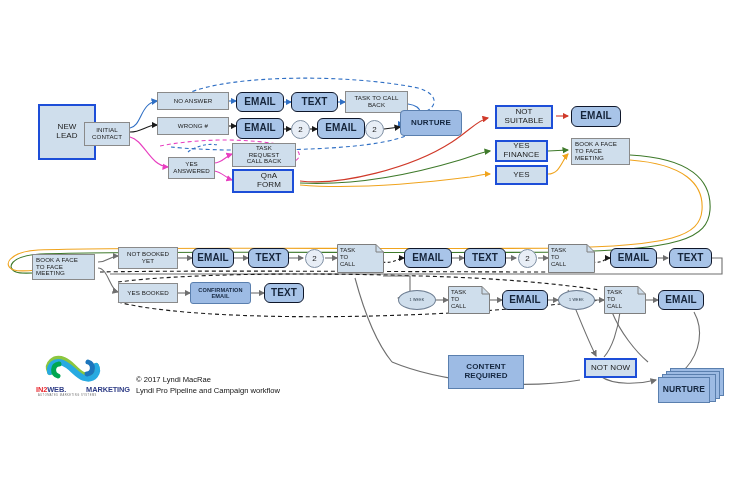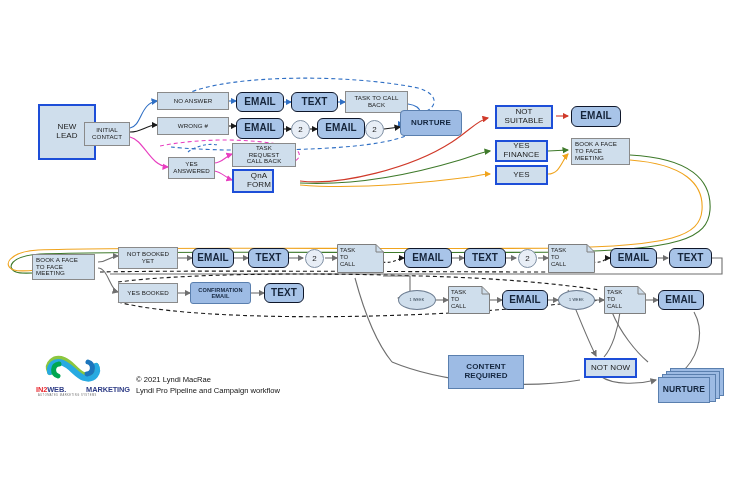--- a/index.html
+++ b/index.html
@@ -303,21 +303,21 @@
   <div class="node sty-blue" style="left:317px;top:118px;width:48px;height:21px;">EMAIL</div>
 
   <div class="circ" style="left:365px;top:120px;width:19px;height:19px;">2</div>
 
   <div class="node sty-solidblue" style="left:400px;top:110px;width:62px;height:26px;border-radius:4px;">NURTURE</div>
 
   <div class="node sty-pale" style="left:232px;top:143px;width:64px;height:24px;">TASK
 REQUEST
 CALL BACK</div>
 
-  <div class="node sty-pale-lg" style="left:232px;top:169px;width:42px;height:24px;padding-left:12px;">QnA
+  <div class="node sty-pale-lg" style="left:232px;top:169px;width:62px;height:24px;padding-left:12px;">QnA
 FORM</div>
 
   <div class="node sty-pale-lg" style="left:495px;top:105px;width:58px;height:24px;">NOT
 SUITABLE</div>
 
   <div class="node sty-blue" style="left:571px;top:106px;width:50px;height:21px;">EMAIL</div>
 
   <div class="node sty-pale-lg" style="left:495px;top:140px;width:53px;height:22px;">YES
 FINANCE</div>
 
@@ -424,18 +424,18 @@
       <path d="M8,20 C4,12 12,4 22,8 C30,11 34,20 42,23 C50,26 56,20 54,14" fill="none" stroke="#8cc63f" stroke-width="6" stroke-linecap="round"></path>
       <path d="M54,14 C58,20 52,29 42,26 C34,23 29,14 21,11 C13,8 7,13 8,20" fill="none" stroke="#27aae1" stroke-width="6" stroke-linecap="round"></path>
       <path d="M16,24 C10,22 10,13 17,12" fill="none" stroke="#00a651" stroke-width="5" stroke-linecap="round"></path>
       <path d="M46,10 C52,12 52,21 45,22" fill="none" stroke="#1c75bc" stroke-width="5" stroke-linecap="round"></path>
     </svg>
     <div id="logo-wordmark">
       <span class="w-in2">IN2</span><span class="w-web">WEB.</span><span class="w-mkt">MARKETING</span>
     </div>
     <div id="logo-tagline">AUTOMATED MARKETING SYSTEMS</div>
     <div id="credit">
-      <div>© 2021 Lyndi MacRae</div>
+      <div>© 2017 Lyndi MacRae</div>
       <div>Lyndi Pro Pipeline and Campaign workflow</div>
     </div>
   </div>
 
 </div>
 
 </body></html>

